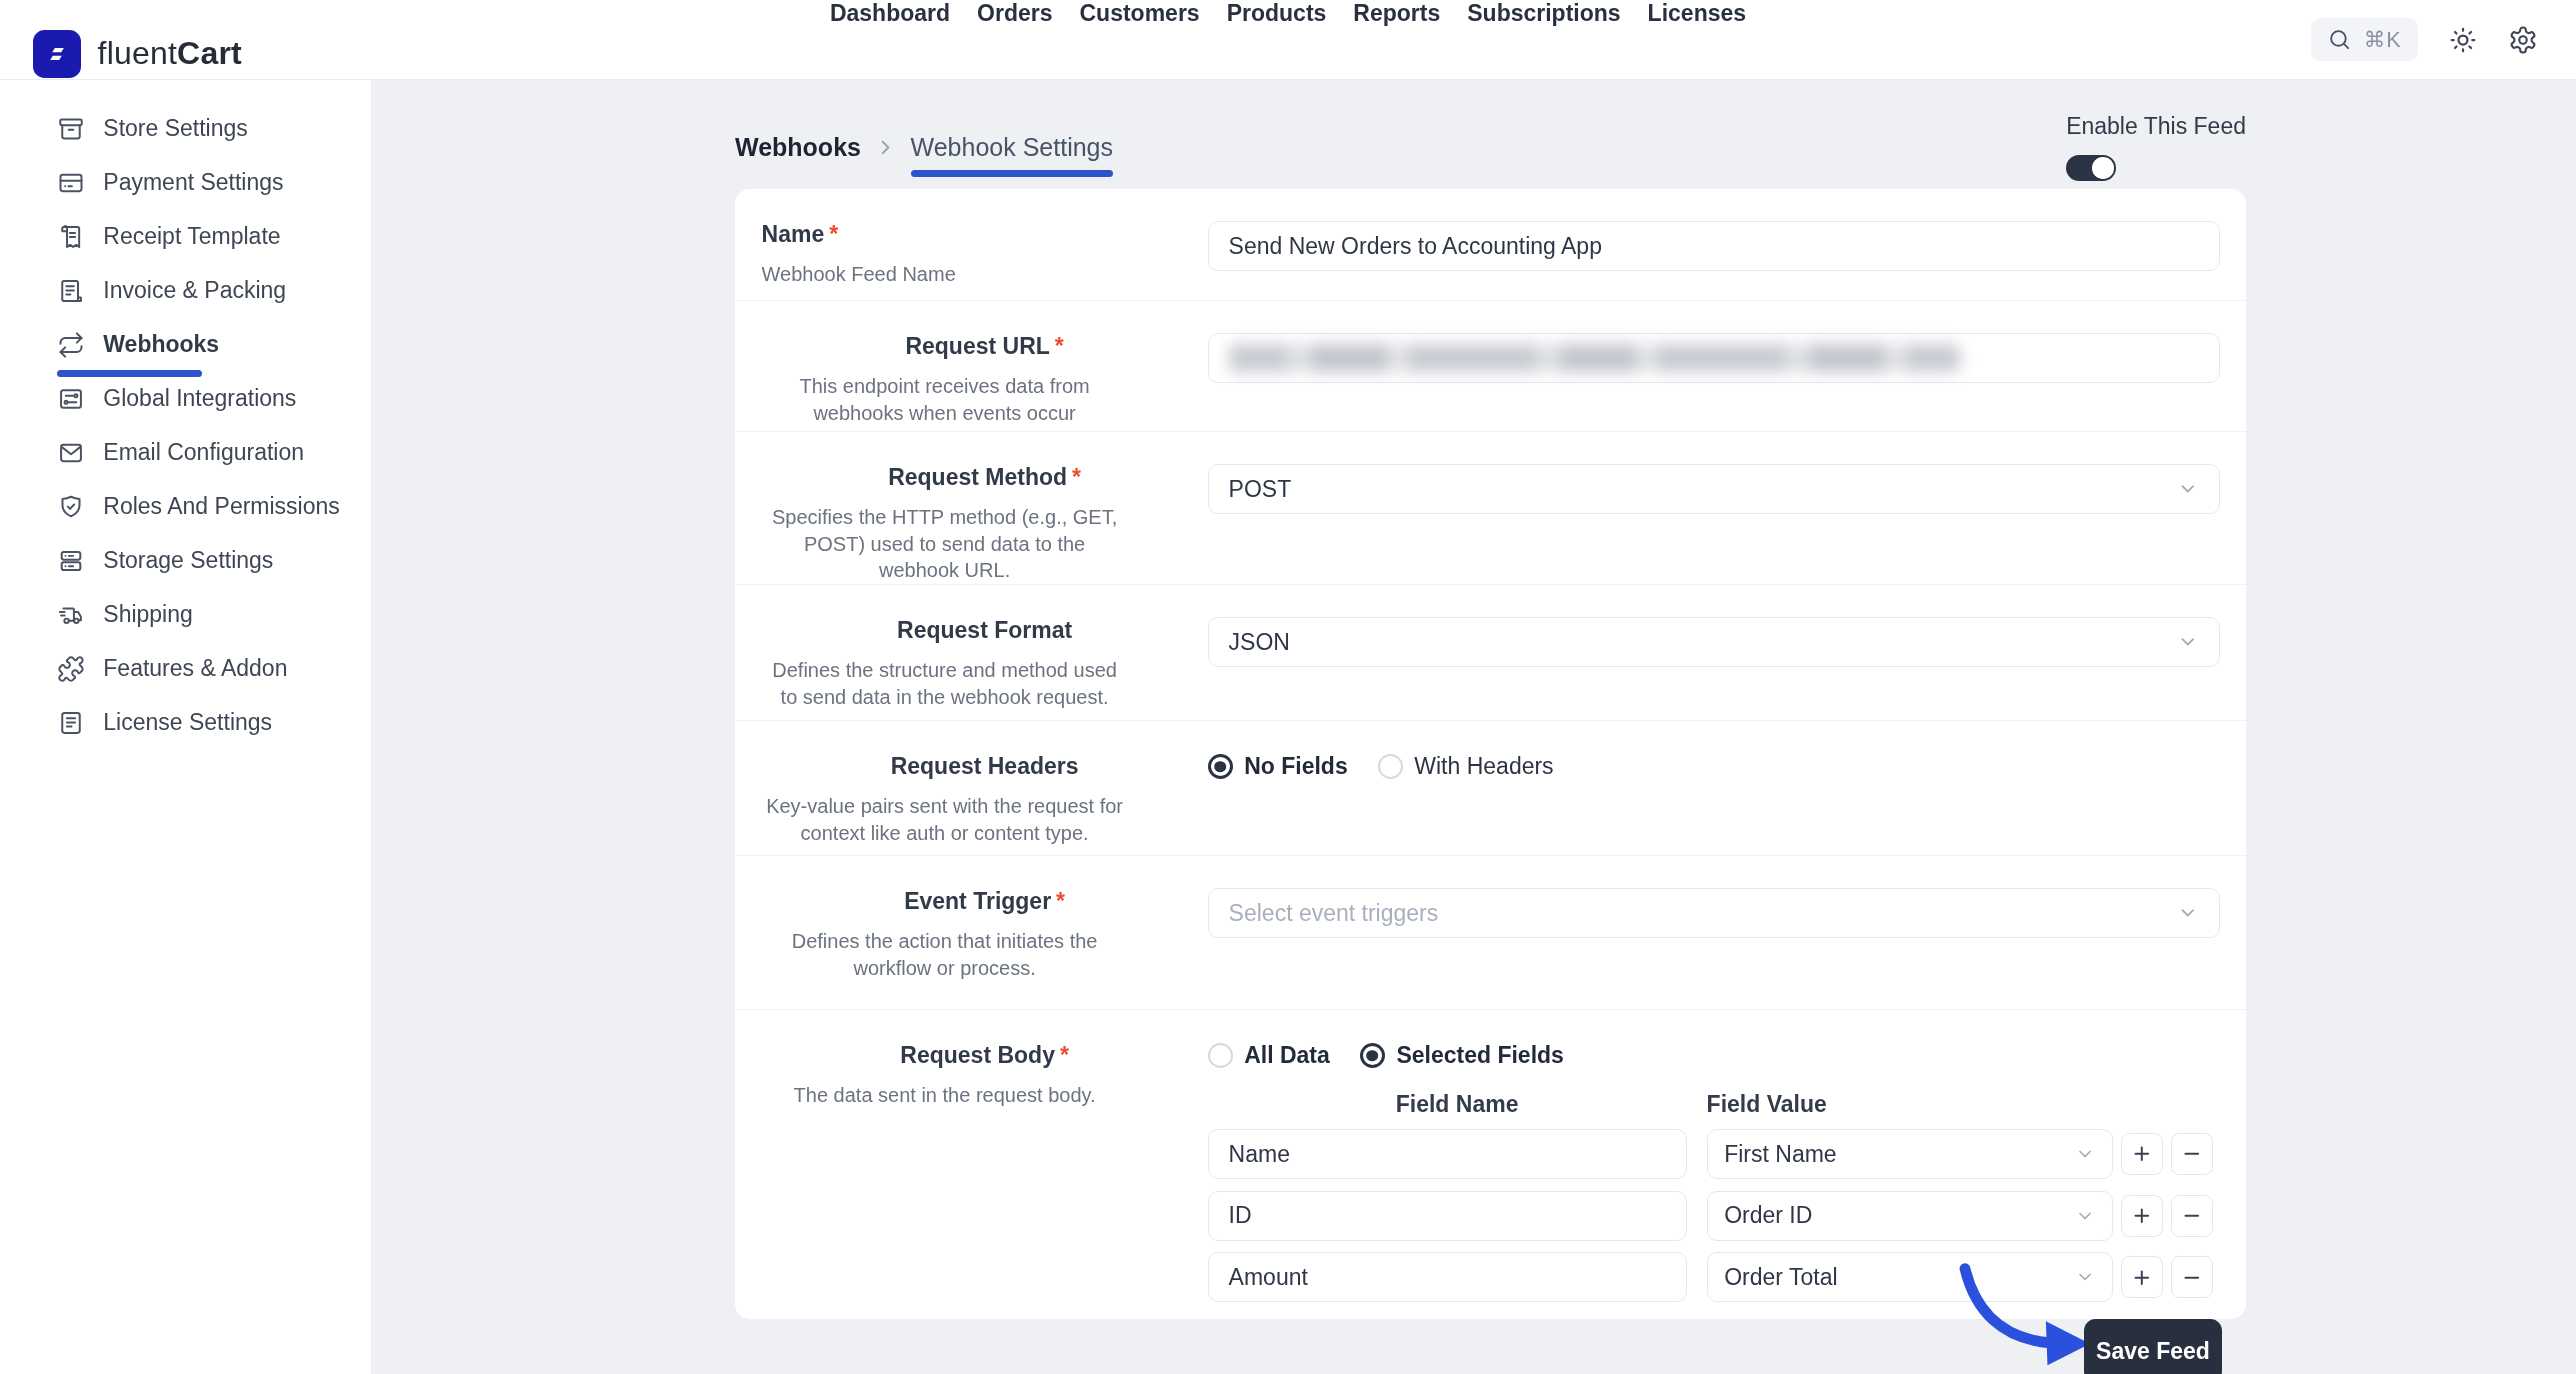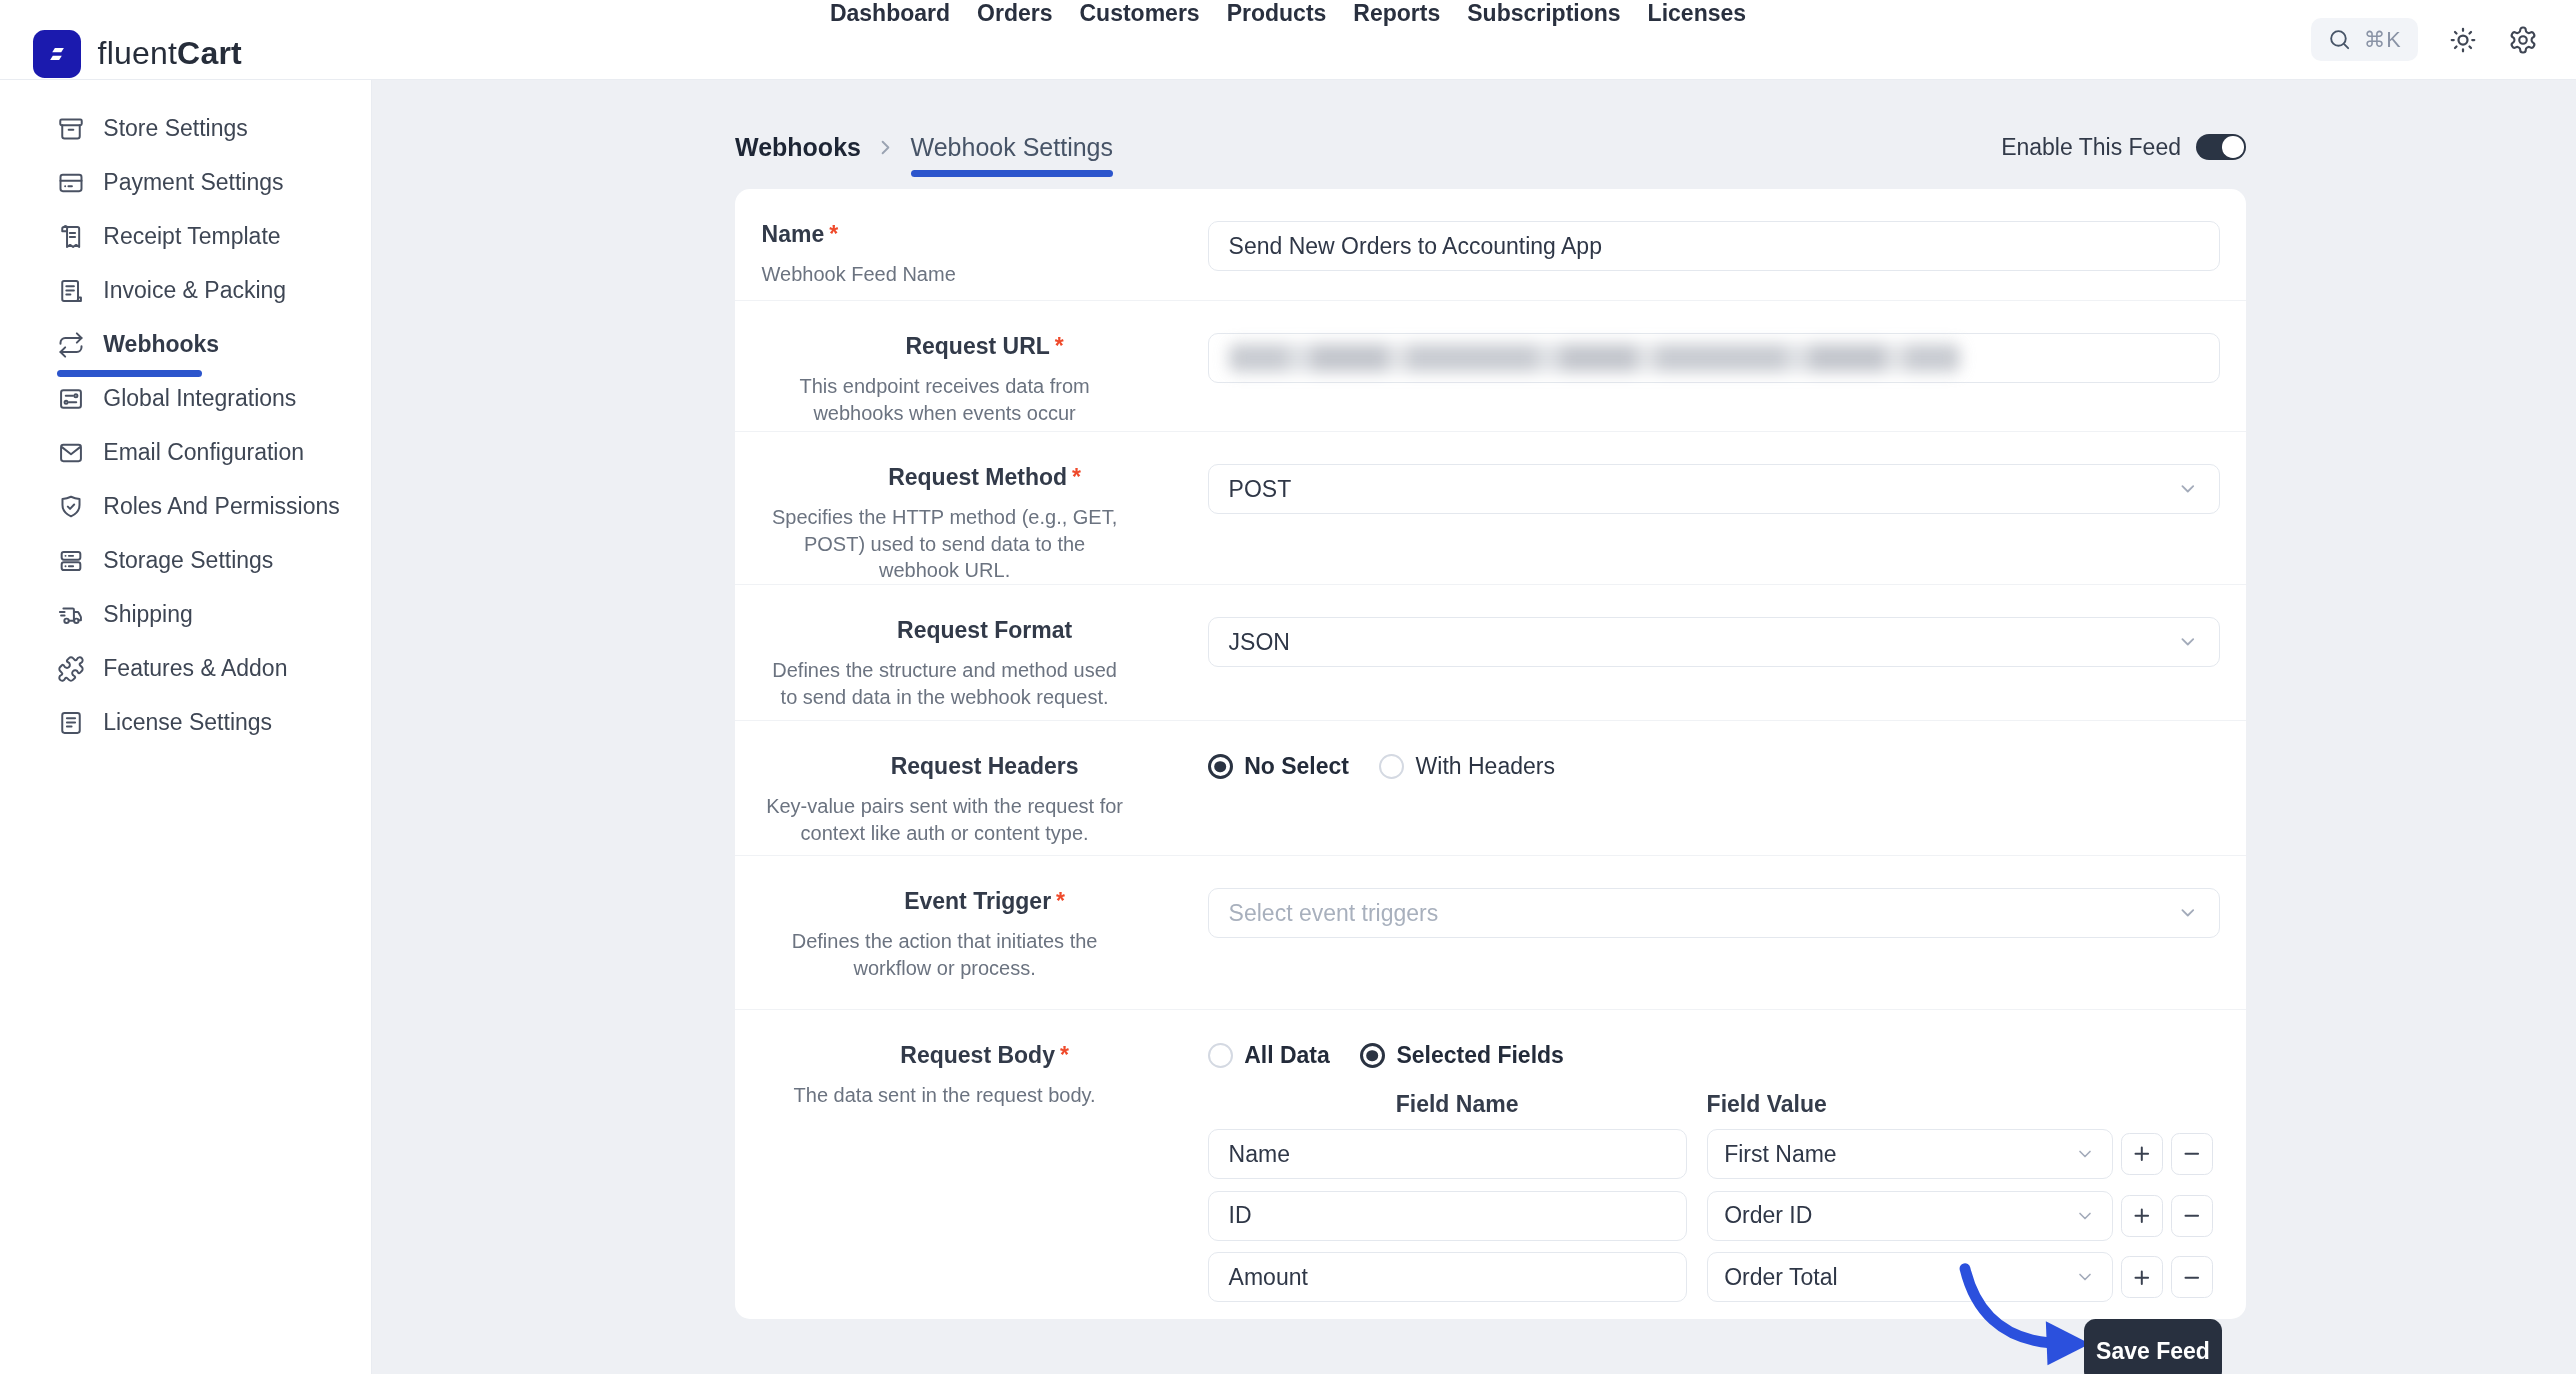--- a/index.html
+++ b/index.html
@@ -66,21 +66,21 @@
     width:1511px; margin:48px 0 0 363px;
     display:flex; align-items:center; justify-content:space-between; height:38px;
   }
   .breadcrumb { display:flex; align-items:center; gap:13.3px; }
   .bc-parent { font-size:25px; font-weight:700; color:#1d2534; cursor:pointer; }
   .bc-current { position:relative; font-size:25px; font-weight:500; color:#475467; cursor:pointer; }
   .bc-underline {
     position:absolute; left:0; right:0; bottom:-15px; height:6.6px;
     border-radius:4.2px; background:#2c55cc;
   }
-  .enable-feed { display:flex; align-items:center; gap:15px; }
+  .enable-feed { display:flex; align-items:flex-start; gap:15px;flex-direction:column; }
   .enable-label { font-size:23px; font-weight:500; color:#323a49; }
   .toggle {
     width:50px; height:26.6px; border-radius:13.3px; background:#2a3444;
     position:relative; cursor:pointer;
   }
   .toggle .knob {
     position:absolute; top:2.5px; right:2.5px; width:21.6px; height:21.6px;
     border-radius:50%; background:#ffffff;
   }
 
@@ -414,21 +414,21 @@
 
       <div class="form-row r-headers">
         <div>
           <div class="f-label"><span>Request Headers</span></div>
           <div class="f-help">Key-value pairs sent with the request for context like auth or content type.</div>
         </div>
         <div>
           <div class="radio-row">
             <div class="radio-opt">
               <span class="rdot sel"></span>
-              <span class="radio-lab">No Select</span>
+              <span class="radio-lab">No Fields</span>
             </div>
             <div class="radio-opt">
               <span class="rdot"></span>
               <span class="radio-lab" style="font-weight:500;color:#2c3443;">With Headers</span>
             </div>
           </div>
         </div>
       </div>
 
       <div class="form-row r-trigger">

